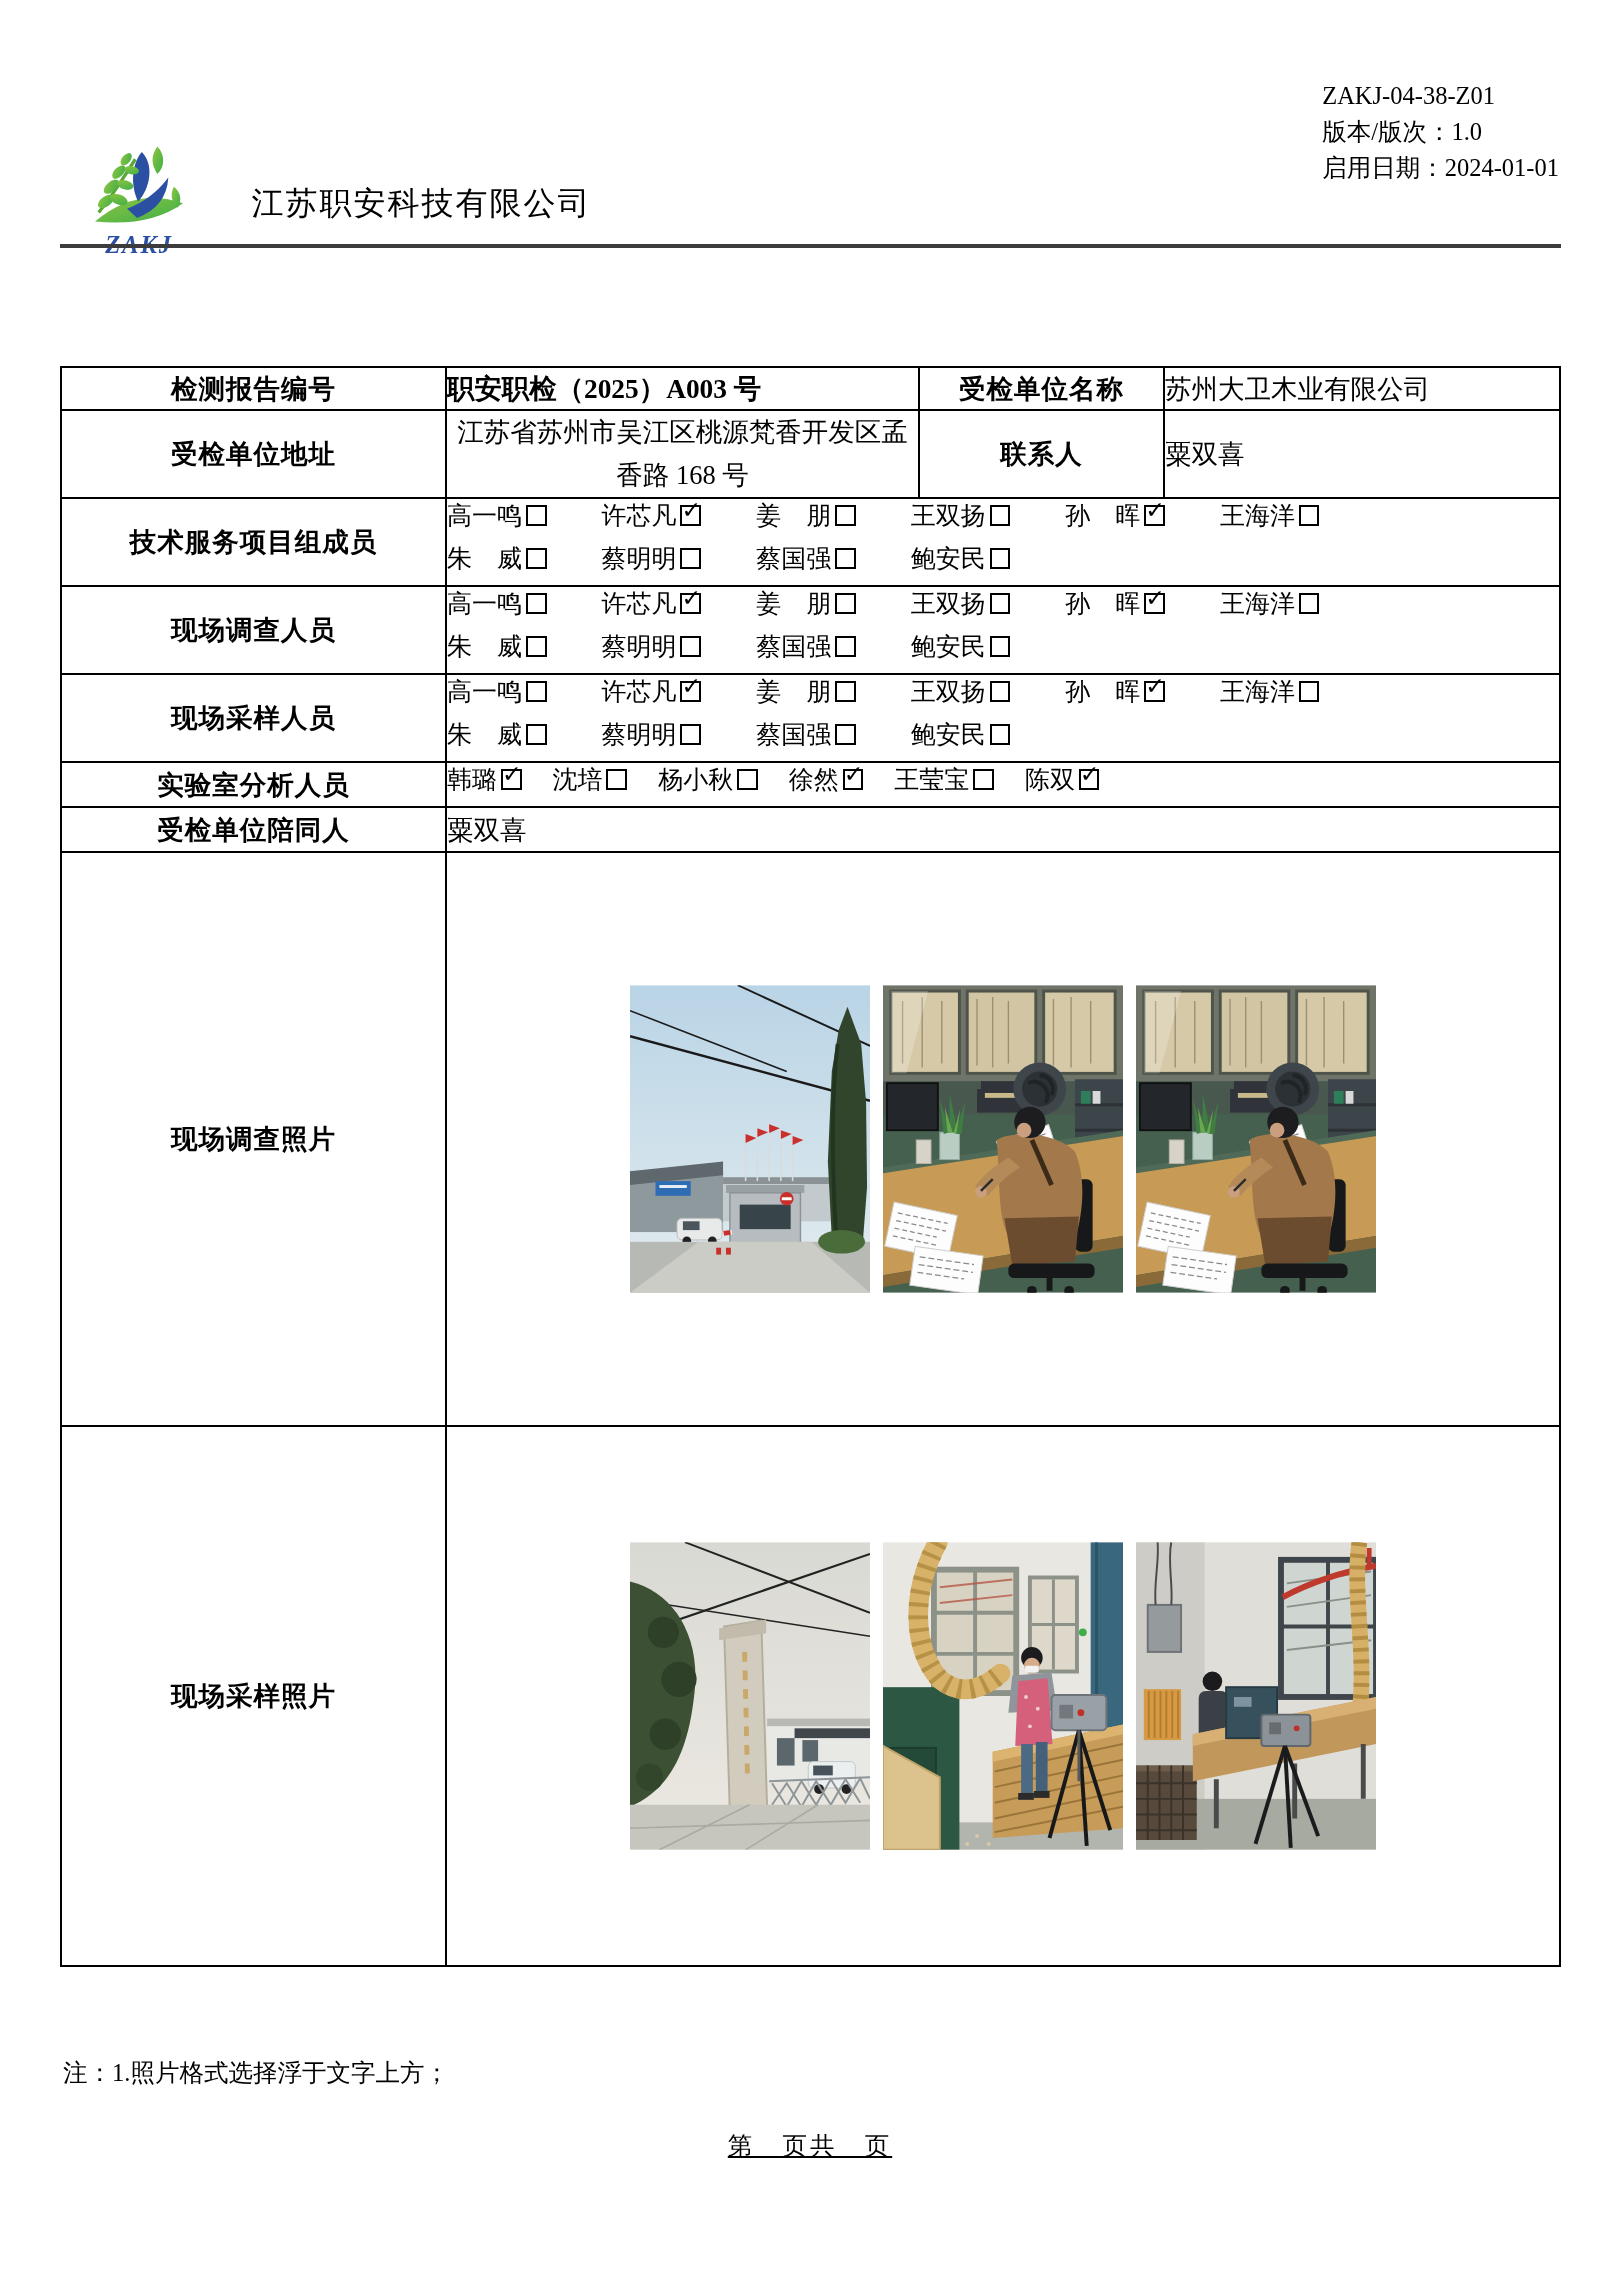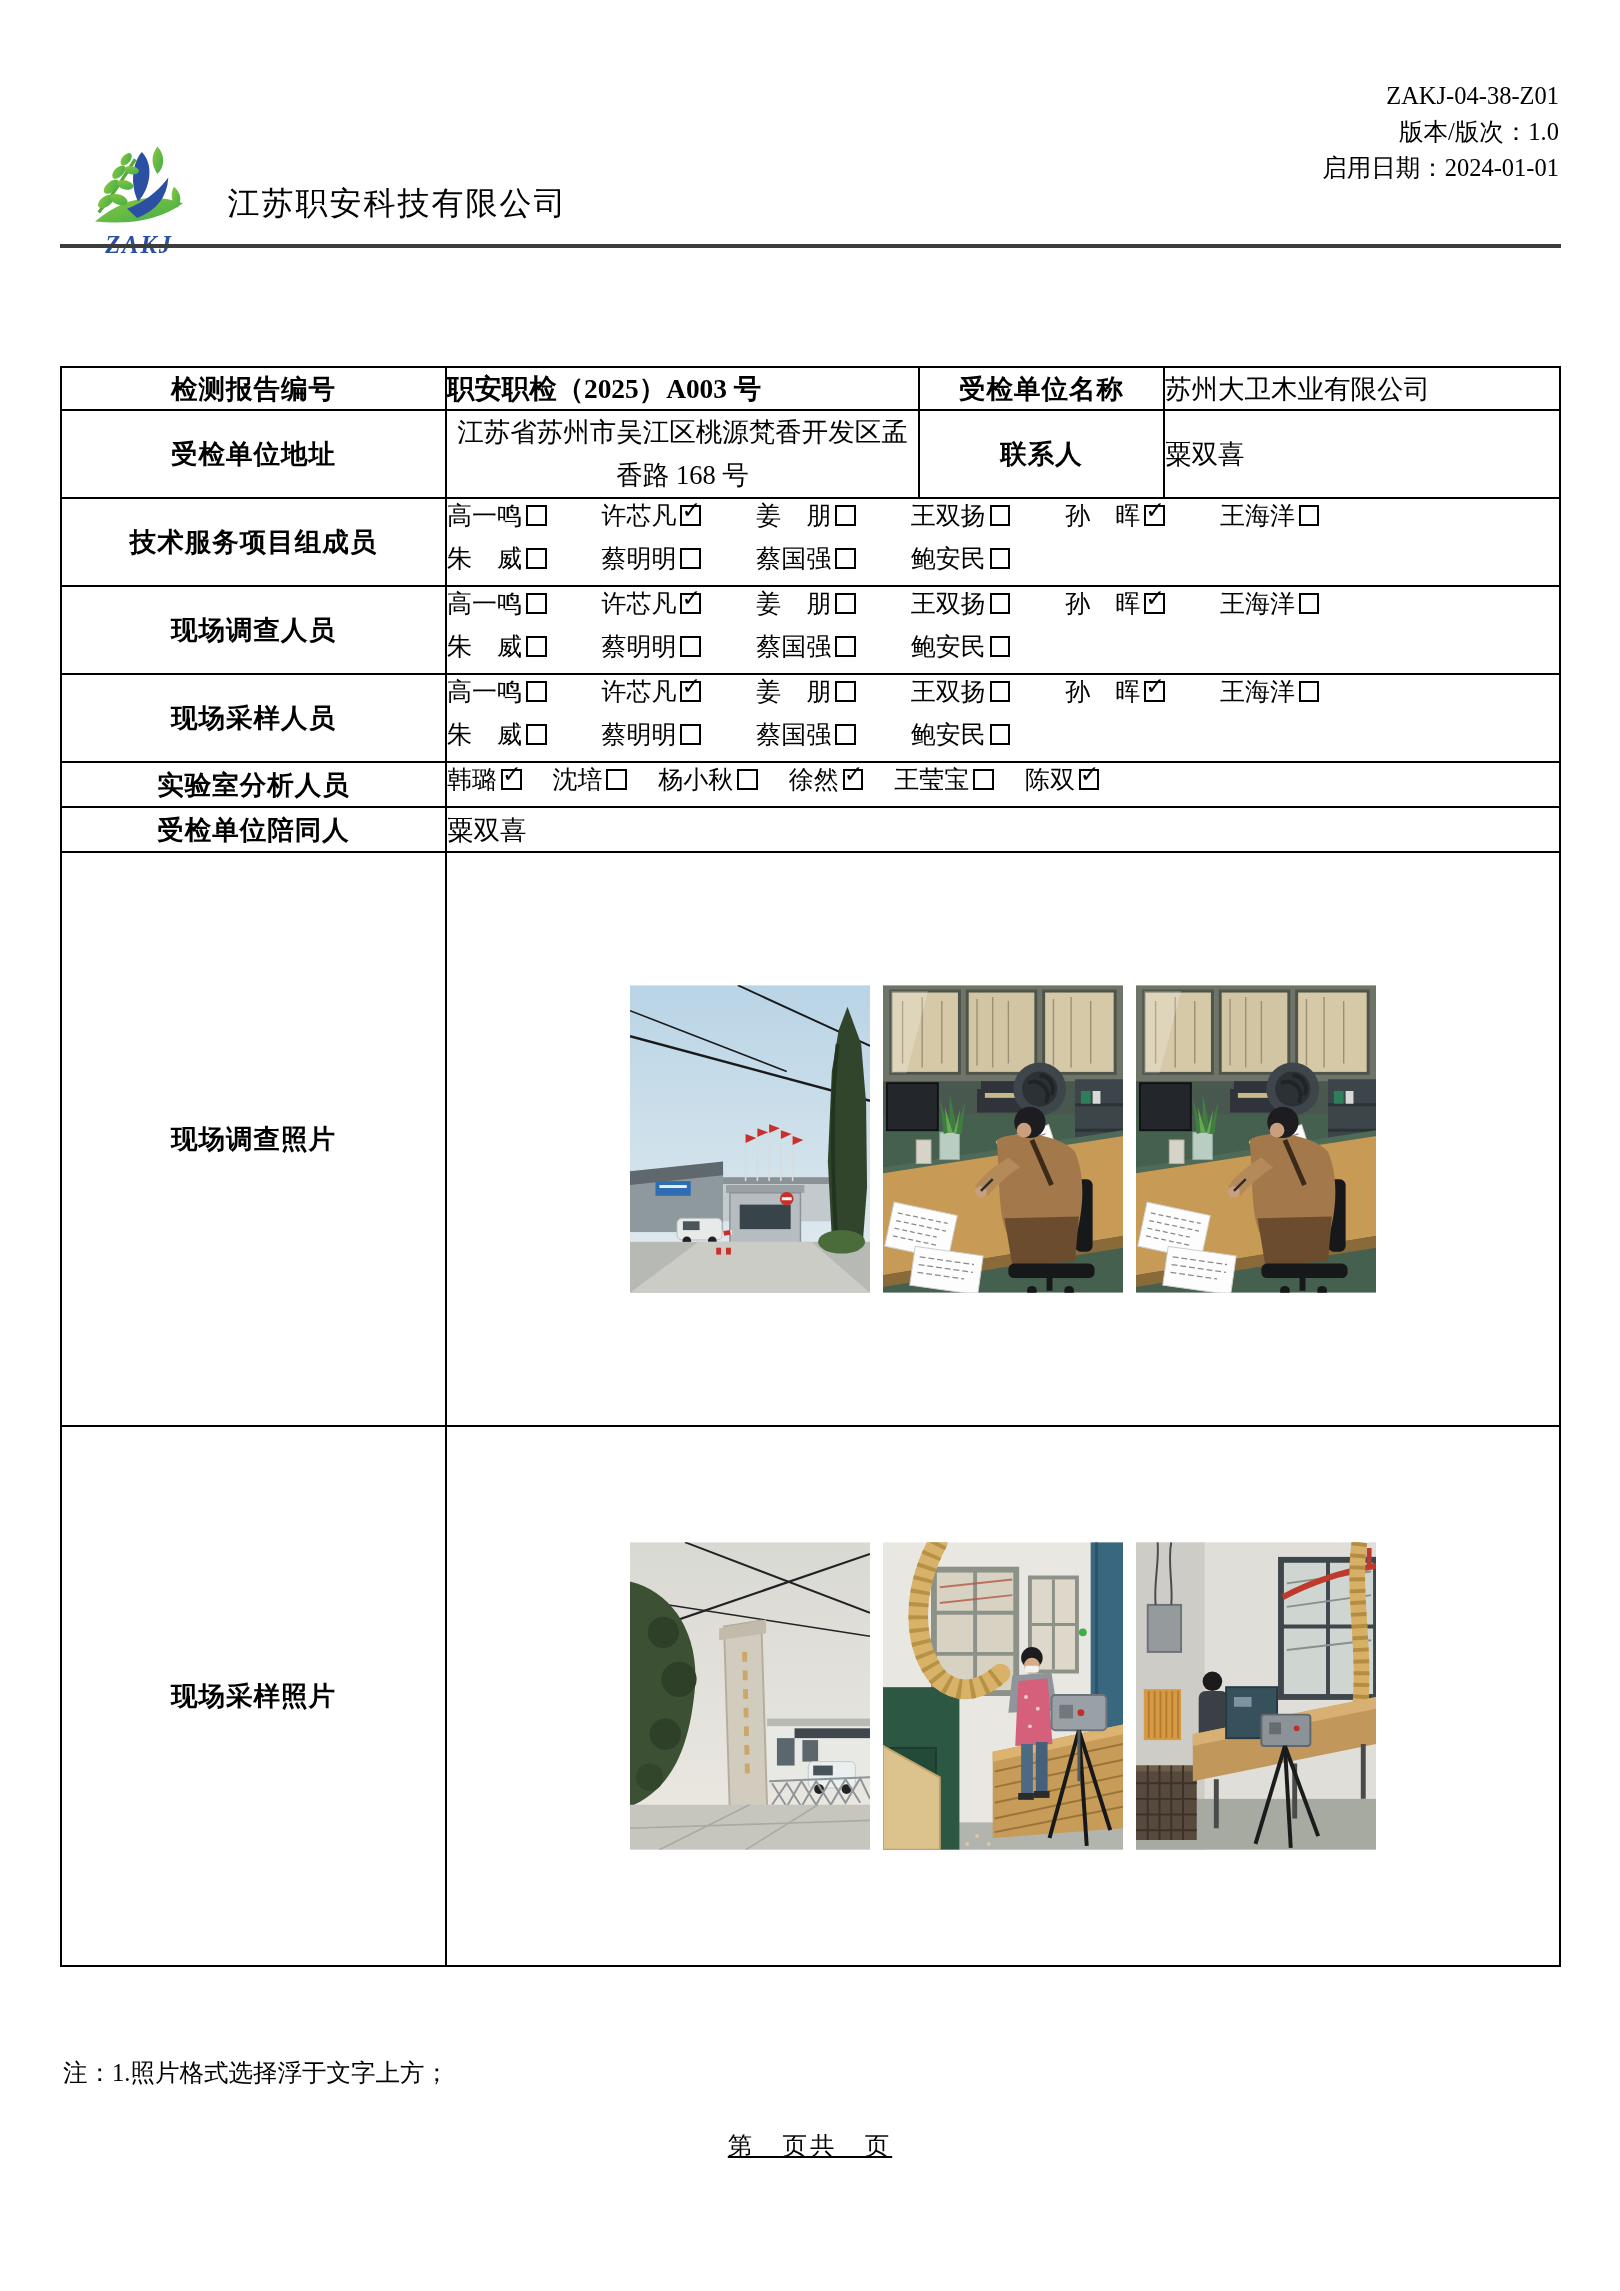--- a/index.html
+++ b/index.html
@@ -5,22 +5,22 @@
   html,body{margin:0;padding:0;background:#9a9a9a;}
   .page{position:relative;width:1620px;height:2292px;margin:0 auto;background:#ffffff;
         font-family:"Liberation Serif","DejaVu Serif",serif;color:#000;overflow:hidden;}
 
   
   .hdr{position:absolute;top:76px;left:60px;width:1501px;height:169px;}
   .brand{position:absolute;left:17.6px;top:57px;display:flex;align-items:flex-end;}
   .logo-wrap{width:123px;text-align:center;}
   .logo-wrap svg{display:block;margin:0 auto;}
   .zakj{font-style:italic;font-weight:bold;font-size:24.5px;letter-spacing:2px;color:#2b4fa2;margin-top:-3.9px;}
-  .company{font-size:32px;margin-left:27px;margin-bottom:33px;letter-spacing:2px;}
-  .doc-info{position:absolute;right:2px;top:2px;text-align:right;font-size:24.5px;line-height:36px;}
+  .company{font-size:32px;margin-left:51px;margin-bottom:33px;letter-spacing:2px;}
+  .doc-info{position:absolute;right:2px;top:2px;text-align:left;font-size:24.5px;line-height:36px;}
   .rule{position:absolute;top:244px;left:60px;width:1501px;height:3.9px;background:#3c3c3c;}
 
   
   .title{position:absolute;top:276px;left:0;width:100%;text-align:center;
          font-size:44px;font-weight:bold;letter-spacing:2.9px;}
 
   
   table.form{position:absolute;top:366px;left:60px;width:1500px;border-collapse:collapse;
              table-layout:fixed;border:2.9px solid #000;padding-left:8px;}
   table.form th,table.form td{border:2px solid #000;padding:0;vertical-align:middle;}

